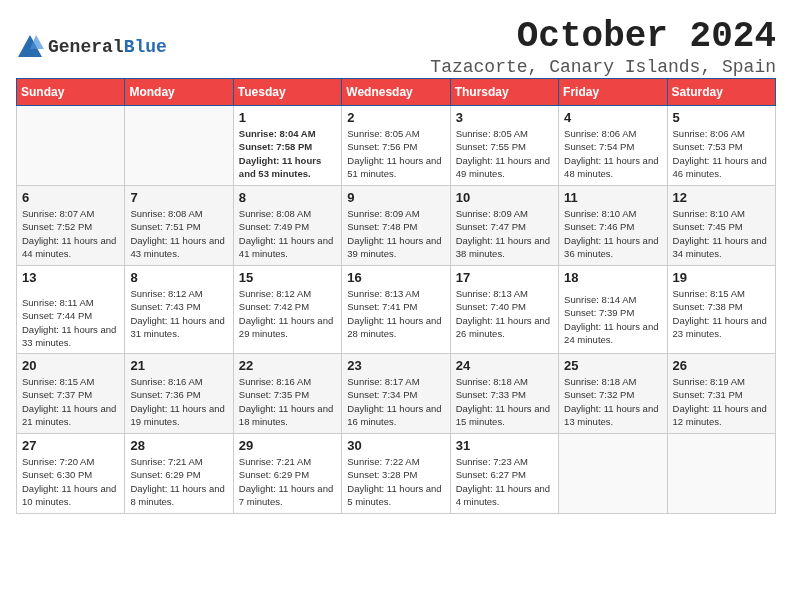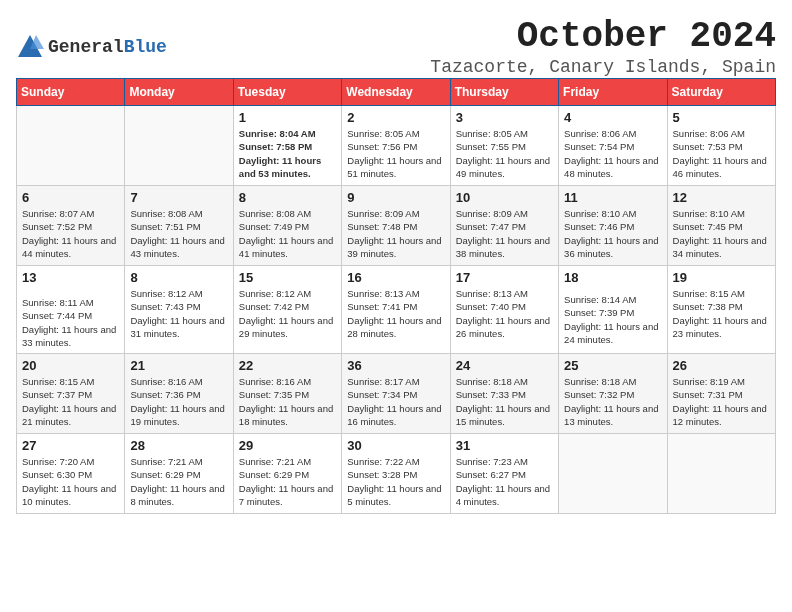--- a/index.html
+++ b/index.html
@@ -249,21 +249,21 @@
 Sunset: 7:36 PM
 Daylight: 11 hours and 19 minutes.</div>
         </td>
         <td>
           <div class="day-number">22</div>
           <div class="day-detail" style="white-space: pre-line;">Sunrise: 8:16 AM
 Sunset: 7:35 PM
 Daylight: 11 hours and 18 minutes.</div>
         </td>
         <td>
-          <div class="day-number">36</div>
+          <div class="day-number">23</div>
           <div class="day-detail" style="white-space: pre-line;">Sunrise: 8:17 AM
 Sunset: 7:34 PM
 Daylight: 11 hours and 16 minutes.</div>
         </td>
         <td>
           <div class="day-number">24</div>
           <div class="day-detail" style="white-space: pre-line;">Sunrise: 8:18 AM
 Sunset: 7:33 PM
 Daylight: 11 hours and 15 minutes.</div>
         </td>

